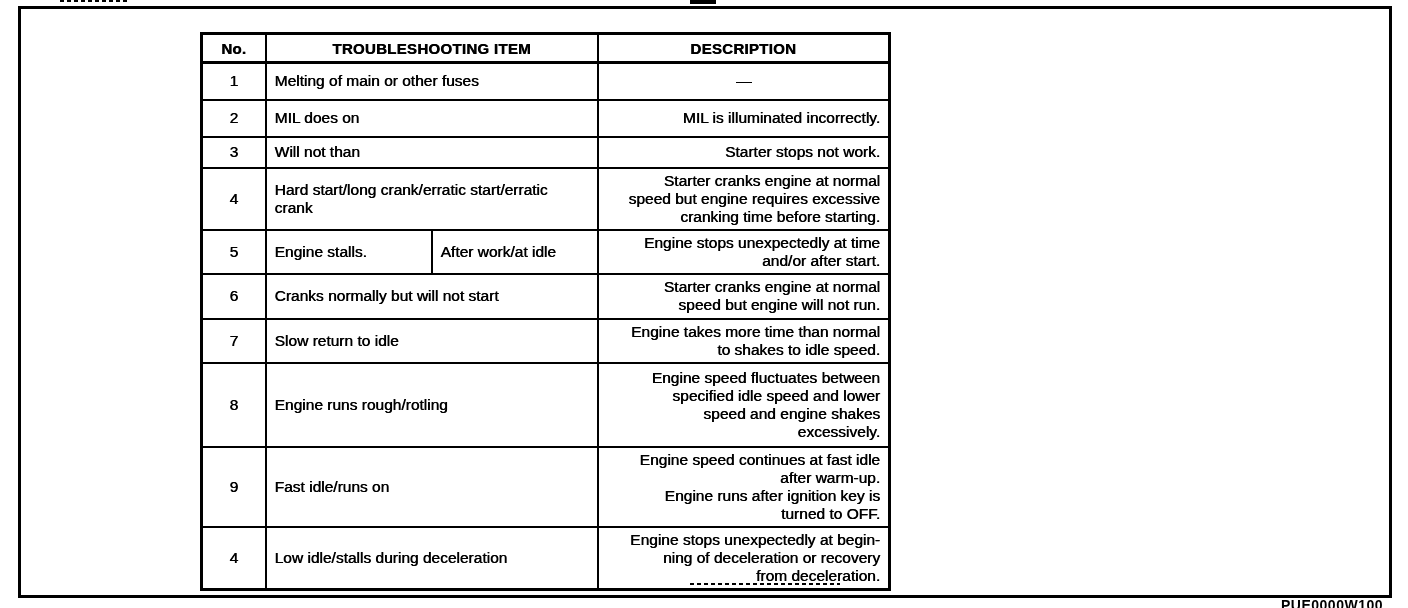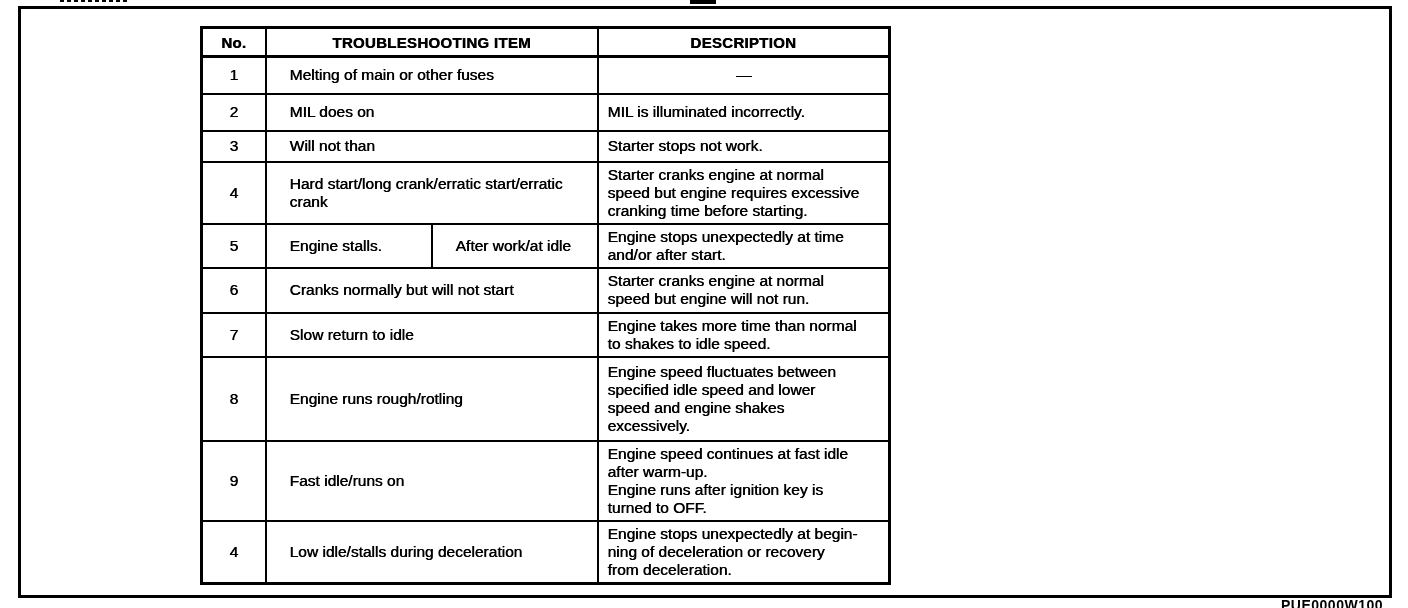--- a/index.html
+++ b/index.html
@@ -30,21 +30,21 @@
     position: absolute;
     background: #000;
   }
   .artifact.dotted {
     background: repeating-linear-gradient(90deg, #000 0 4px, transparent 4px 7px);
   }
   
   table.ts-table {
     position: absolute;
     left: 200px;
-    top: 26px;
+    top: 32px;
     width: 688px;
     border-collapse: collapse;
     table-layout: fixed;
     border: 3px solid #000;
   }
   .ts-table th, .ts-table td {
     border: 2px solid #000;
     box-sizing: border-box;
     text-shadow: 0.5px 0 0 currentColor; 
   }
@@ -60,26 +60,27 @@
     font-size: 15.5px;
     line-height: 18px;
     padding: 3px 8px;
     vertical-align: middle;
   }
   td.no-cell {
     text-align: center;
     padding: 0;
   }
   td.item-cell {
-    padding-left: 23px;
+    padding-left: 8px;
     white-space: pre-line;
   }
   td.desc-cell {
     white-space: pre-line;
     padding-left: 9px;
+    text-align: right;
   }
   td.desc-center {
     text-align: center;
   }
   tr.r1  { height: 37px; }
   tr.r2  { height: 37px; }
   tr.r3  { height: 31px; }
   tr.r4  { height: 56px; }
   tr.r5  { height: 43px; }
   tr.r6  { height: 45px; }

